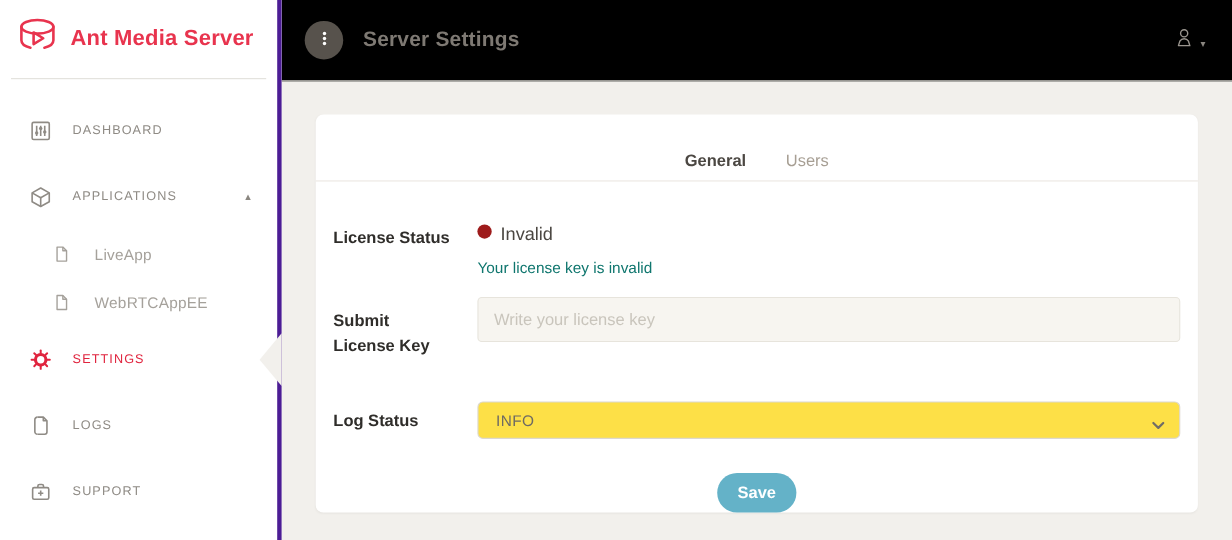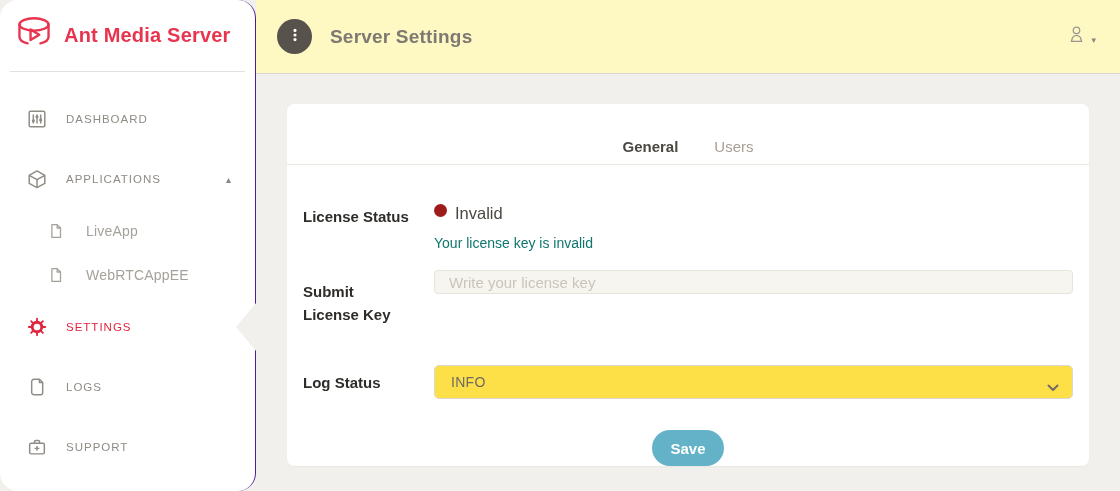--- a/index.html
+++ b/index.html
@@ -7,22 +7,22 @@
   body {
     font-family:"Liberation Sans", sans-serif;
     display:flex;
     background:#f2f0ec;
     position:relative;
   }
 
   
   .sidebar {
     width:256px; height:491px; background:#ffffff;
-    border-right:1px solid #4c1d95; flex:0 0 256px;
-    position:relative; z-index:1;border-radius:18px;
+    border-right:4px solid #4c1d95; flex:0 0 256px;
+    position:relative; z-index:1;
   }
   .logo-row { height:71px; display:flex; align-items:center; padding-left:14px; gap:10px; }
   .logo-text { font-size:20px; font-weight:600; color:#e8344e; letter-spacing:0.2px; }
   .logo-divider { height:1px; background:#e2e0db; margin:0 10px; }
   .nav { padding-top:17px; }
   .nav-item {
     height:60px; display:flex; align-items:center;
     padding-left:26px; cursor:pointer; color:#8f8b85;
   }
   .nav-item .ic { width:22px; height:22px; margin-right:18px; flex:0 0 22px; }
@@ -36,21 +36,21 @@
   
   .notch {
     position:absolute; left:236px; top:303px; width:0; height:0; z-index:6;
     border-top:24px solid transparent; border-bottom:24px solid transparent;
     border-right:20px solid #f2f0ec;
   }
 
   
   .main { flex:1; display:flex; flex-direction:column; }
   .topbar {
-    height:74px; background:#fef9c3; border-bottom:1px solid #d8d6d1;
+    height:74px; background:#000000; border-bottom:1px solid #d8d6d1;
     display:flex; align-items:center; padding:0 24px 0 21px;
   }
   .kebab-btn {
     width:35px; height:35px; border-radius:50%; background:#57524c;
     display:flex; align-items:center; justify-content:center;
     border:none; cursor:pointer; flex:0 0 35px;
   }
   .page-title { margin-left:18px; font-size:19px; font-weight:600; color:#7e7973; letter-spacing:0.2px; }
   .user-menu { margin-left:auto; display:flex; align-items:center; gap:3px; cursor:pointer; }
   .user-caret { font-size:9px; color:#8a8680; padding-top:6px; }
@@ -73,21 +73,21 @@
   .row1 .field-label { padding-top:4px; }
   .status-line { display:flex; align-items:flex-start; gap:8px; }
   .status-dot { width:13px; height:13px; border-radius:50%; background:#9e1b1b; }
   .status-value { font-size:16.5px; color:#4b4742; }
   .status-msg { margin-top:12px; font-size:14px; color:#0f766e; }
 
   .row2 { margin-top:19px; }
   .row2 .field-label { padding-top:10px; line-height:23px; }
   .row2 .field-label span { display:block; max-width:90px; }
   .license-input {
-    width:100%; height:24px; background:#f7f5f0; border:1px solid #e7e4dc;
+    width:100%; height:41px; background:#f7f5f0; border:1px solid #e7e4dc;
     border-radius:4px; padding:0 14px; font-size:15px; color:#555;
     font-family:"Liberation Sans", sans-serif; outline:none;
   }
   .license-input::placeholder { color:#c9c5bc; }
 
   .row3 { margin-top:39px; }
   .row3 .field-label { padding-top:9px; }
   .select-wrap { position:relative; }
   .log-select {
     width:100%; height:34px; background:#fde047; border:1px solid #dcd8cf;

